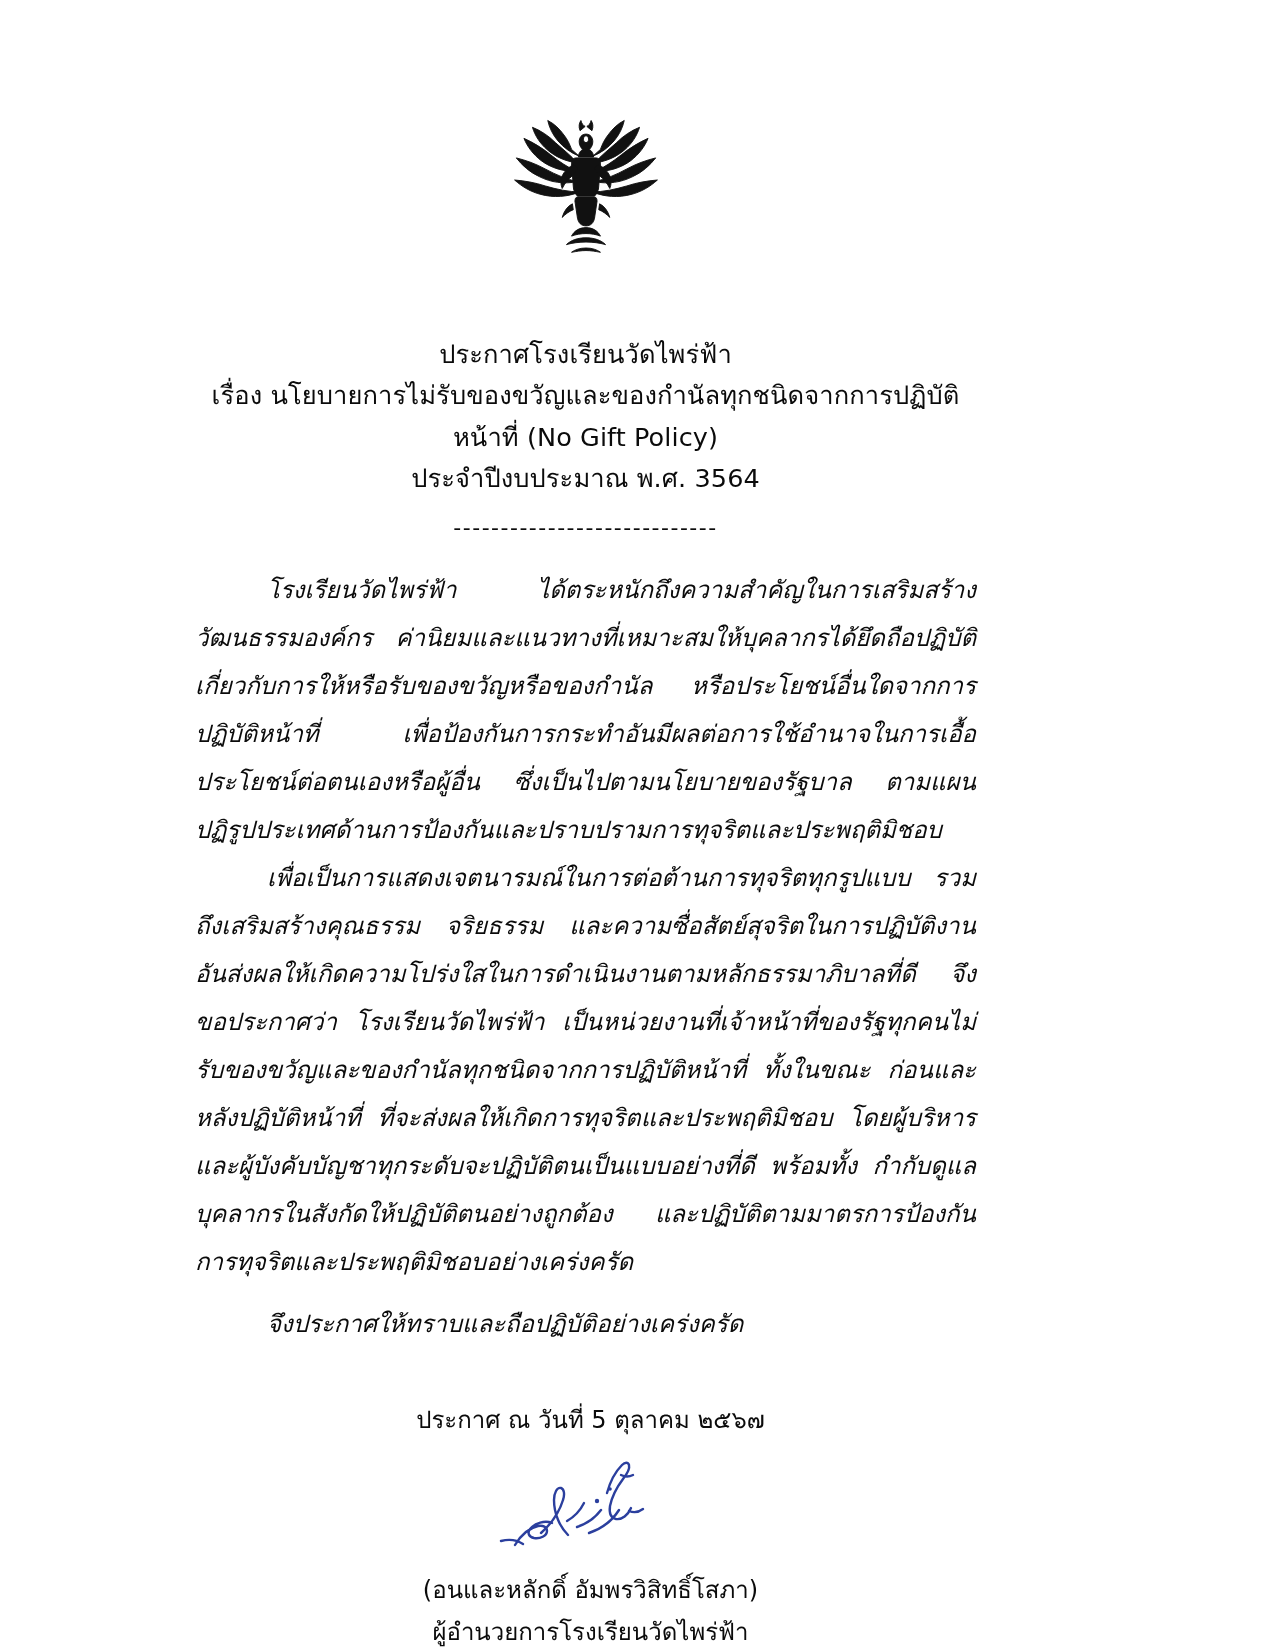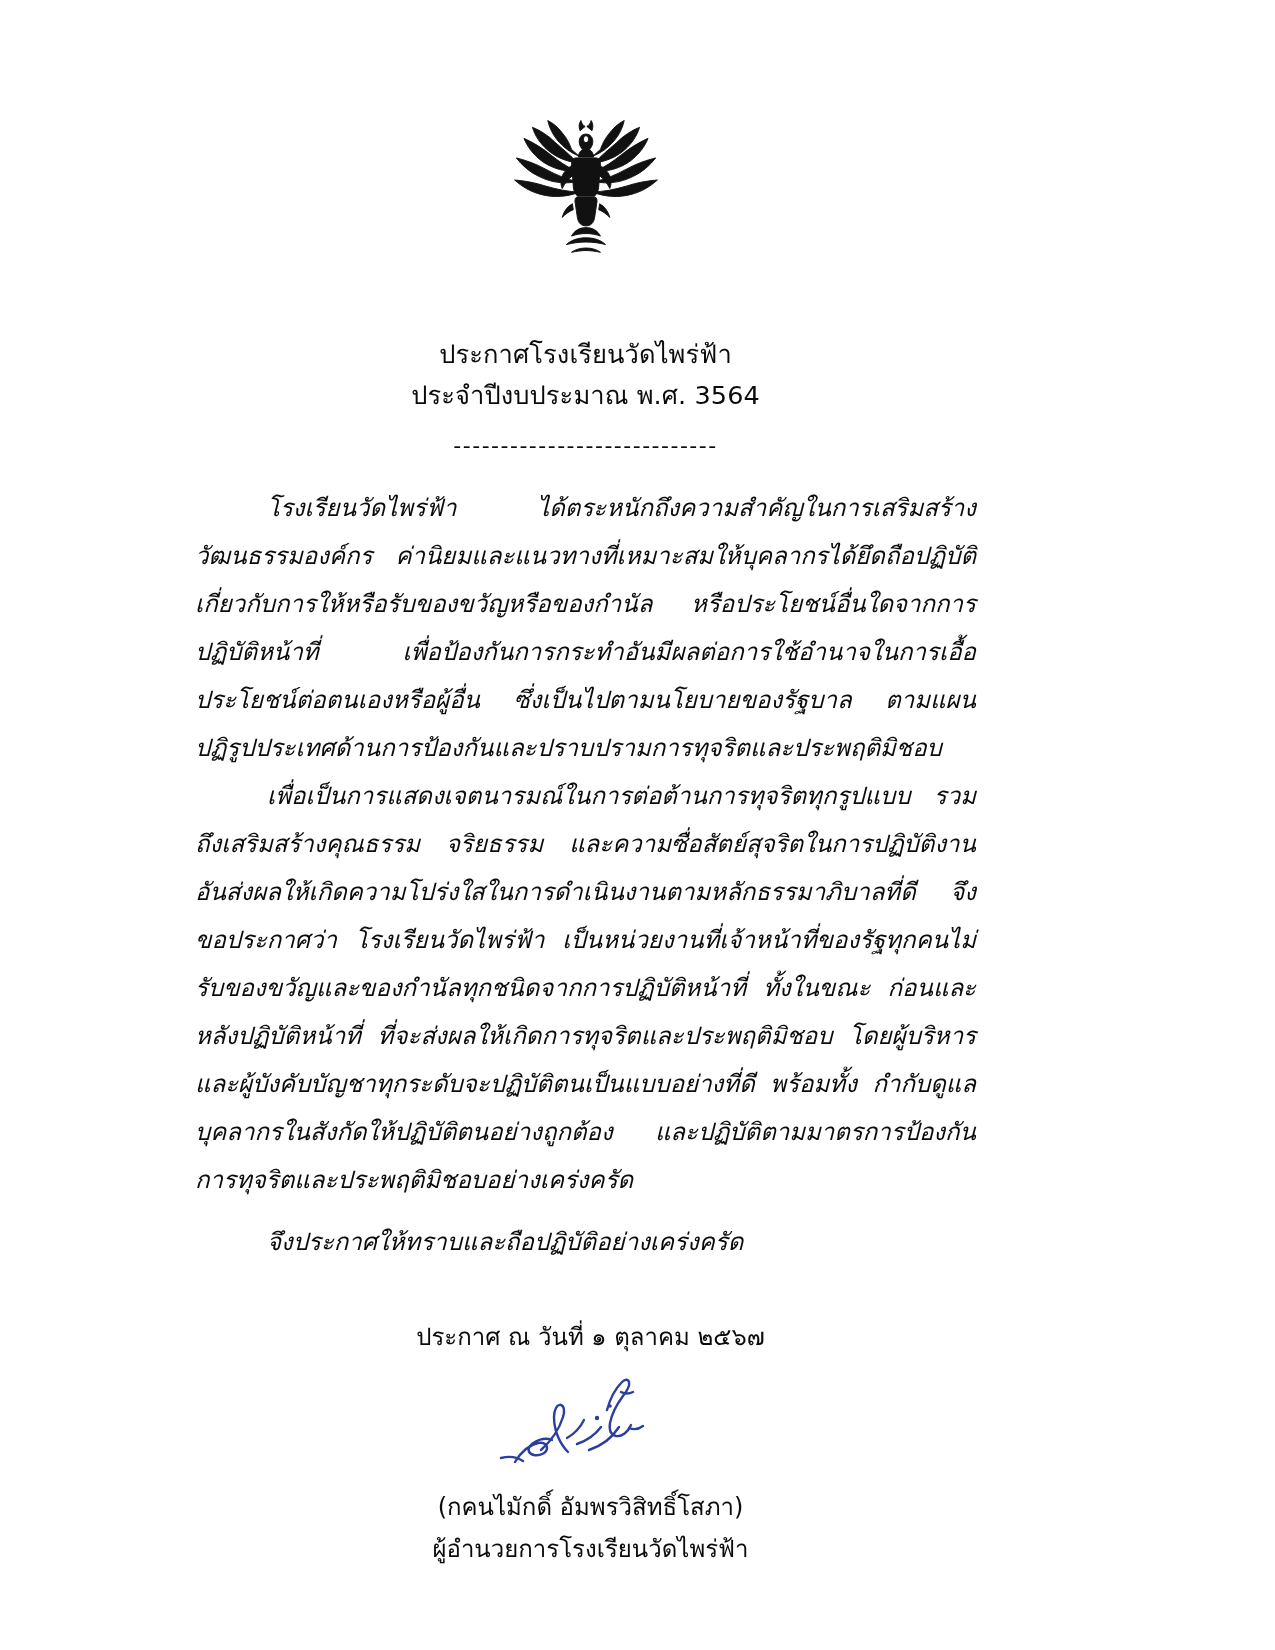--- a/index.html
+++ b/index.html
@@ -141,48 +141,49 @@
         <path d="M100 160c-7 0-13 2-17 5 6-1 11-2 17-2s11 1 17 2c-4-3-10-5-17-5z"></path>
 
         <path d="M84 108c-6 3-10 9-12 16 4-4 8-7 13-9z"></path>
         <path d="M116 108c6 3 10 9 12 16-4-4-8-7-13-9z"></path>
       </g>
     </svg>
   </div>
 
   <div class="headings">
     <div class="head-line">ประกาศโรงเรียนวัดไพร่ฟ้า</div>
+    <div class="head-line">เรื่อง นโยบายการไม่รับของขวัญและของกำนัลทุกชนิดจากการปฏิบัติหน้าที่ (No Gift Policy)</div>
     <div class="head-line">ประจำปีงบประมาณ พ.ศ. 3564</div>
     <div class="divider">----------------------------</div>
   </div>
 
   <div class="body-text">
     <p class="para">โรงเรียนวัดไพร่ฟ้า ได้ตระหนักถึงความสำคัญในการเสริมสร้างวัฒนธรรมองค์กร ค่านิยมและแนวทางที่เหมาะสมให้บุคลากรได้ยึดถือปฏิบัติเกี่ยวกับการให้หรือรับของขวัญหรือของกำนัล หรือประโยชน์อื่นใดจากการปฏิบัติหน้าที่ เพื่อป้องกันการกระทำอันมีผลต่อการใช้อำนาจในการเอื้อประโยชน์ต่อตนเองหรือผู้อื่น ซึ่งเป็นไปตามนโยบายของรัฐบาล ตามแผนปฏิรูปประเทศด้านการป้องกันและปราบปรามการทุจริตและประพฤติมิชอบ</p>
     <p class="para">เพื่อเป็นการแสดงเจตนารมณ์ในการต่อต้านการทุจริตทุกรูปแบบ รวมถึงเสริมสร้างคุณธรรม จริยธรรม และความซื่อสัตย์สุจริตในการปฏิบัติงาน อันส่งผลให้เกิดความโปร่งใสในการดำเนินงานตามหลักธรรมาภิบาลที่ดี จึงขอประกาศว่า โรงเรียนวัดไพร่ฟ้า เป็นหน่วยงานที่เจ้าหน้าที่ของรัฐทุกคนไม่รับของขวัญและของกำนัลทุกชนิดจากการปฏิบัติหน้าที่ ทั้งในขณะ ก่อนและหลังปฏิบัติหน้าที่ ที่จะส่งผลให้เกิดการทุจริตและประพฤติมิชอบ โดยผู้บริหารและผู้บังคับบัญชาทุกระดับจะปฏิบัติตนเป็นแบบอย่างที่ดี พร้อมทั้ง กำกับดูแลบุคลากรในสังกัดให้ปฏิบัติตนอย่างถูกต้อง และปฏิบัติตามมาตรการป้องกันการทุจริตและประพฤติมิชอบอย่างเคร่งครัด</p>
     <div class="closing">จึงประกาศให้ทราบและถือปฏิบัติอย่างเคร่งครัด</div>
   </div>
 
-  <div class="date-line">ประกาศ ณ วันที่ ๑ ตุลาคม ๒๕๖๗</div>
+  <div class="date-line">ประกาศ ณ วันที่ 5 ตุลาคม ๒๕๖๗</div>
 
   <div class="sig-wrap">
     <svg class="signature" viewBox="0 0 230 120" aria-hidden="true">
       <g fill="none" stroke="#2b3f9e" stroke-width="2.4" stroke-linecap="round" stroke-linejoin="round">
         <path d="M44 96c6-10 14-17 23-19 5-1 9 1 9 5 0 5-7 8-13 7-5-1-7-5-4-9 5-6 15-9 22-6"></path>
         <path d="M30 92c8-2 16-1 22 3"></path>
         <path d="M70 84c10-9 18-20 22-33 2-6 1-11-2-12-4-1-7 5-7 12 0 14 6 27 14 35"></path>
         <path d="M96 72c7-4 13-10 17-18"></path>
         <path d="M106 78c9-3 18-9 24-17"></path>
         <path d="M118 84c12-4 23-12 30-23"></path>
         <path d="M136 44c3-11 8-21 15-28 3-3 6-3 7 0 1 4-2 9-6 14-6 8-11 17-13 27-1 7 1 12 6 13 6 1 12-4 15-11"></path>
         <path d="M150 26c4 2 8 2 12 0"></path>
         <path d="M158 62c5 2 10 1 14-2"></path>
         <circle cx="126" cy="52" r="2.2" fill="#2b3f9e" stroke="none"></circle>
         <circle cx="139" cy="40" r="1.8" fill="#2b3f9e" stroke="none"></circle>
       </g>
     </svg>
   </div>
 
   <div class="signer">
-    <div>(กคนไมักดิ์ อัมพรวิสิทธิ์โสภา)</div>
+    <div>(อนและหลักดิ์ อัมพรวิสิทธิ์โสภา)</div>
     <div>ผู้อำนวยการโรงเรียนวัดไพร่ฟ้า</div>
   </div>
 
 </div>
 
 </body></html>

